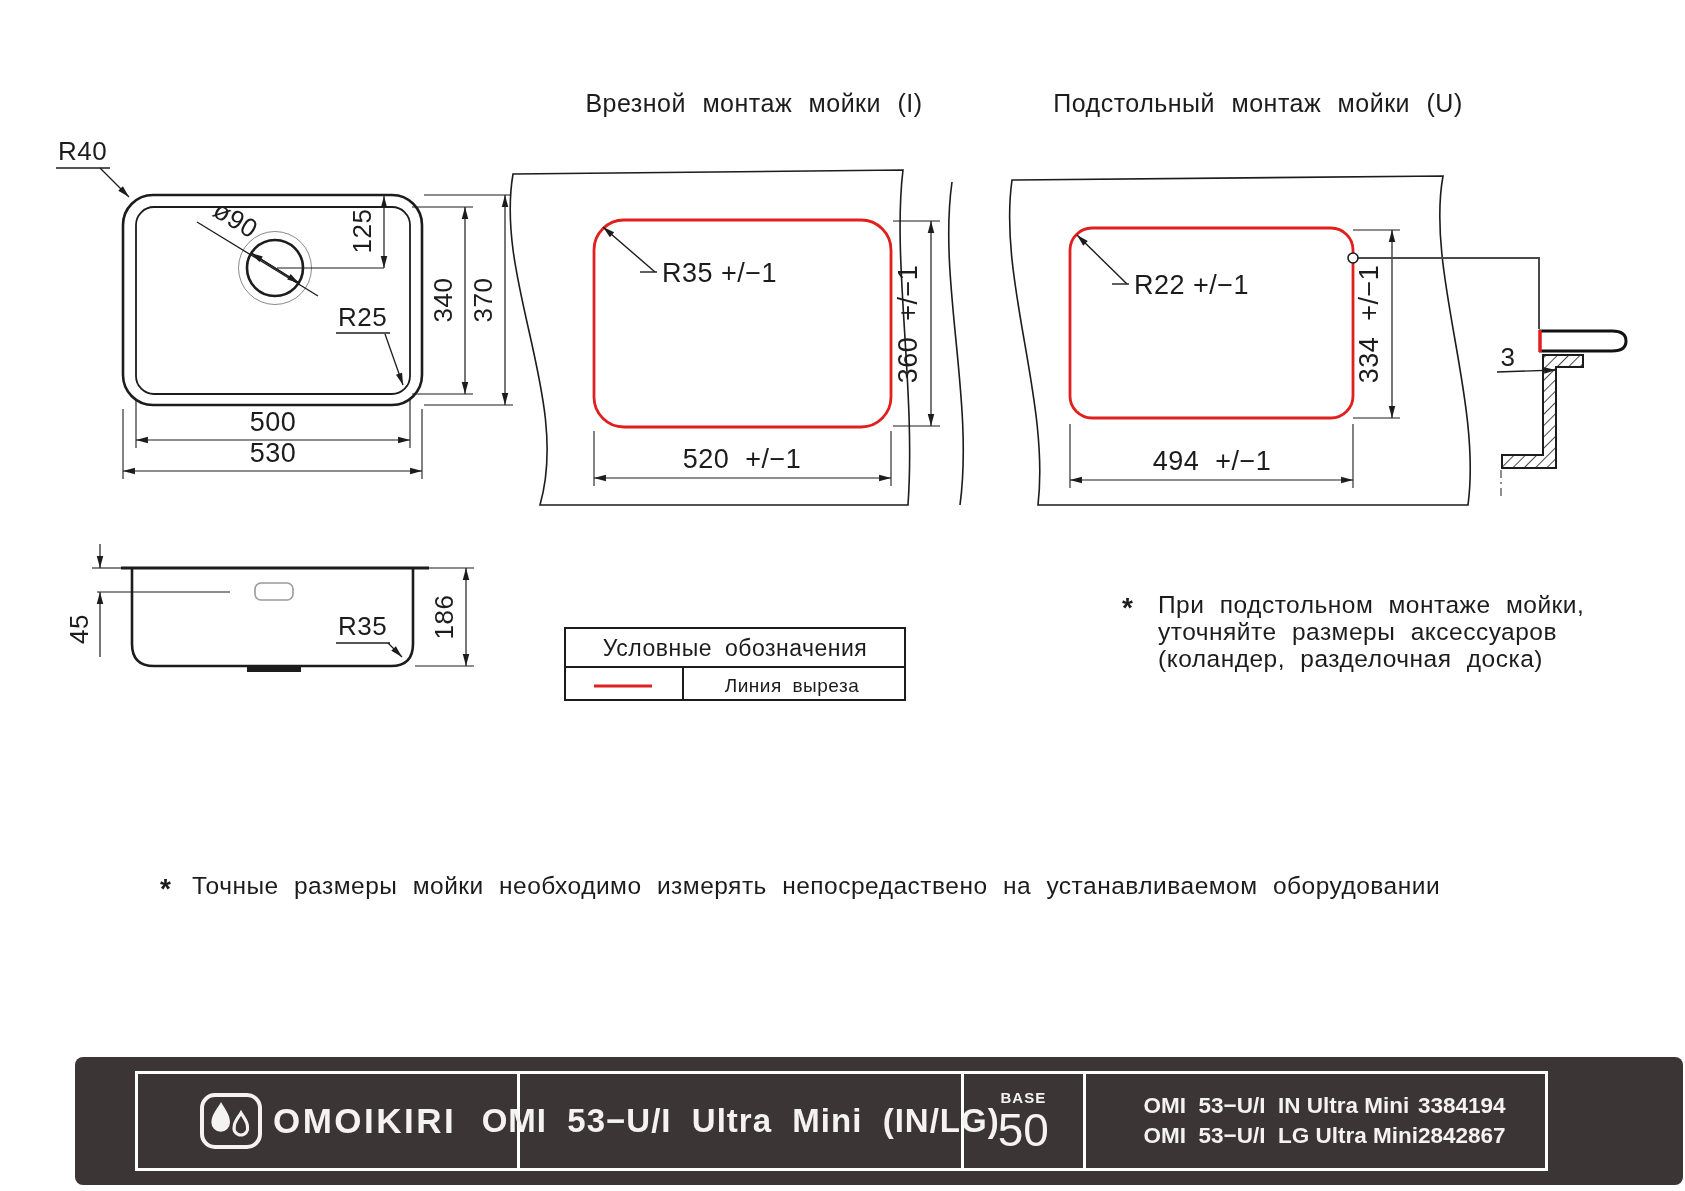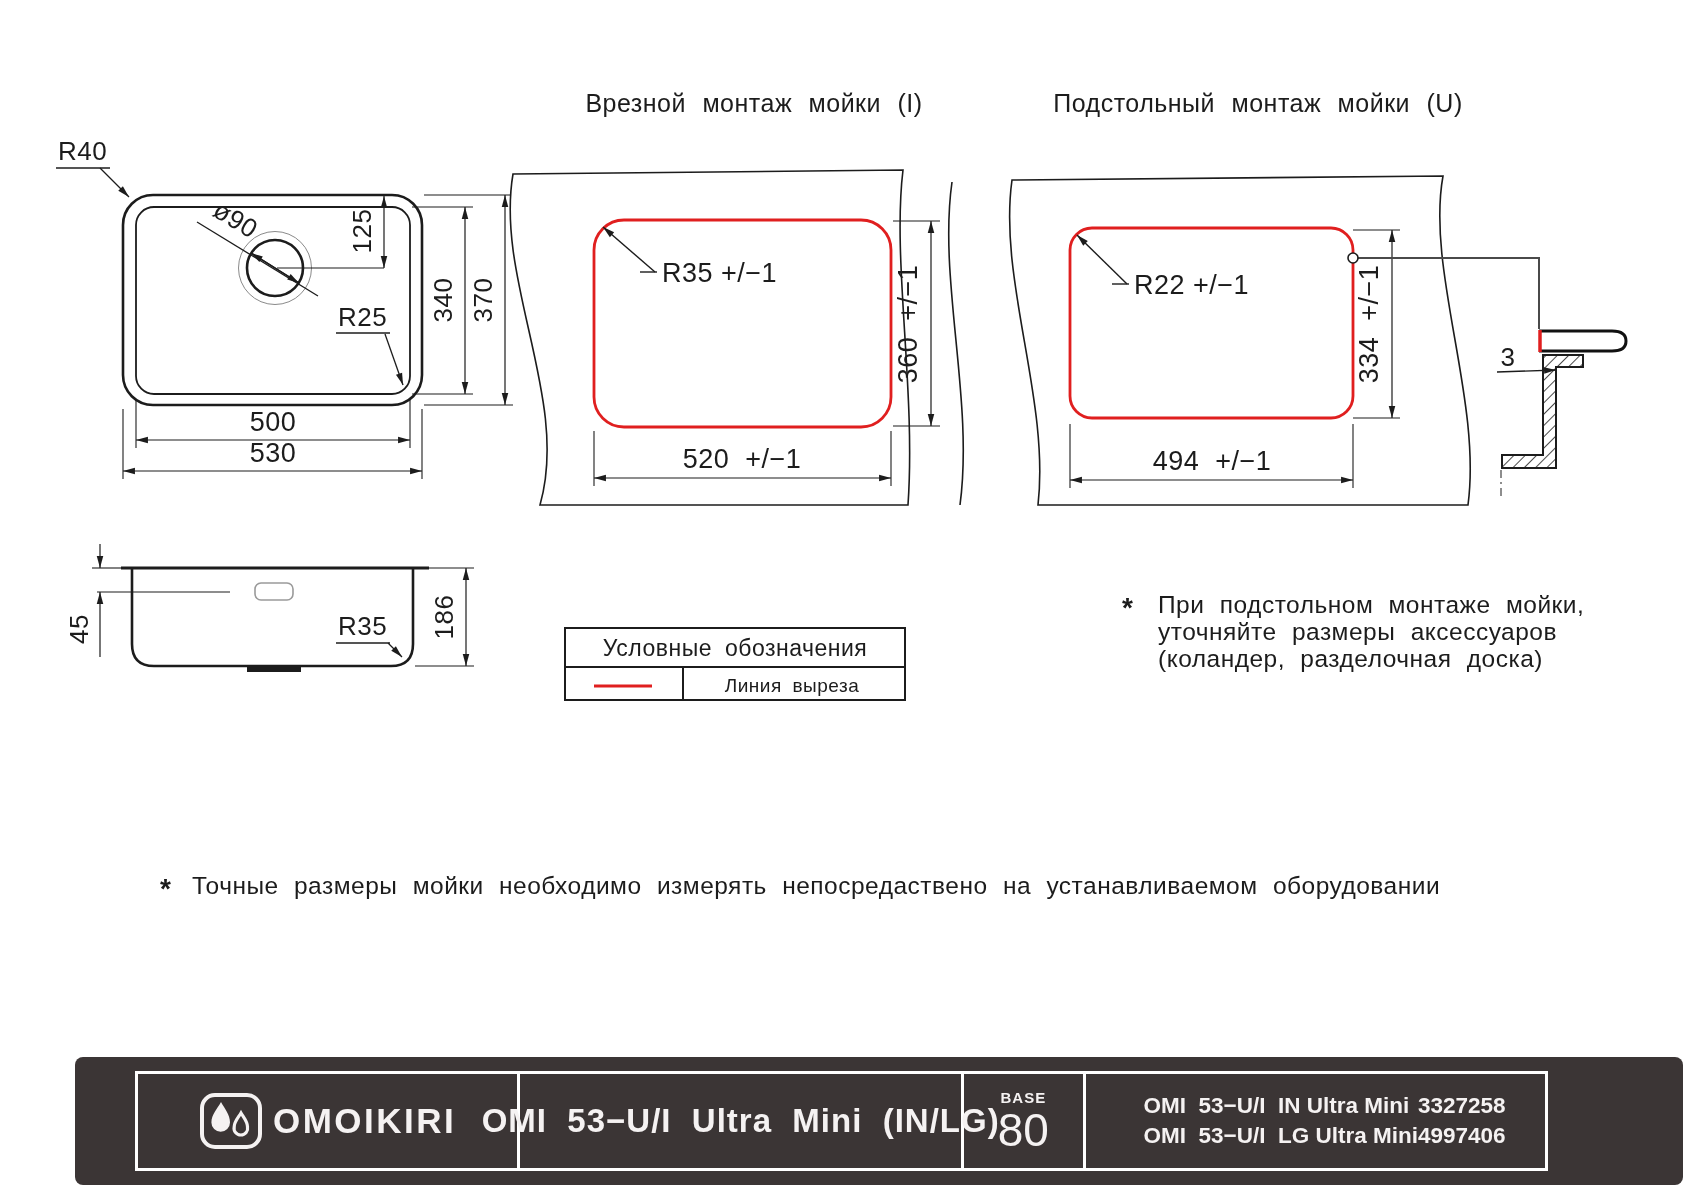--- a/index.html
+++ b/index.html
@@ -196,30 +196,30 @@
       </svg>
       <span class="brand">OMOIKIRI</span>
     </div>
 
     <div class="cell cdiv c-title">
       <span class="model">OMI&nbsp;&nbsp;53−U/I&nbsp;&nbsp;Ultra&nbsp;&nbsp;Mini&nbsp;&nbsp;(IN/LG)</span>
     </div>
 
     <div class="cell cdiv c-base">
       <span class="baselbl">BASE</span>
-      <span class="baseval">80</span>
+      <span class="baseval">50</span>
     </div>
 
     <div class="cell c-prod">
       <div class="prow">
         <span>OMI&nbsp;&nbsp;53−U/I&nbsp;&nbsp;IN Ultra Mini</span>
-        <span class="part">3327258</span>
+        <span class="part">3384194</span>
       </div>
       <div class="prow">
         <span>OMI&nbsp;&nbsp;53−U/I&nbsp;&nbsp;LG Ultra Mini</span>
-        <span class="part">4997406</span>
+        <span class="part">2842867</span>
       </div>
     </div>
 
   </div>
 </div>
 
 </div>
 
 </body></html>

